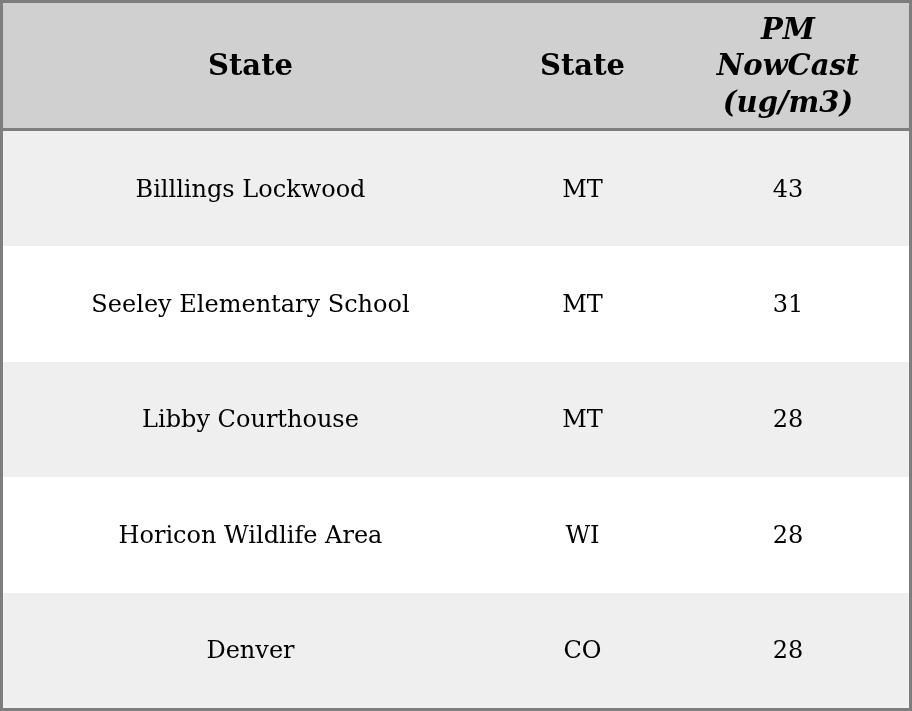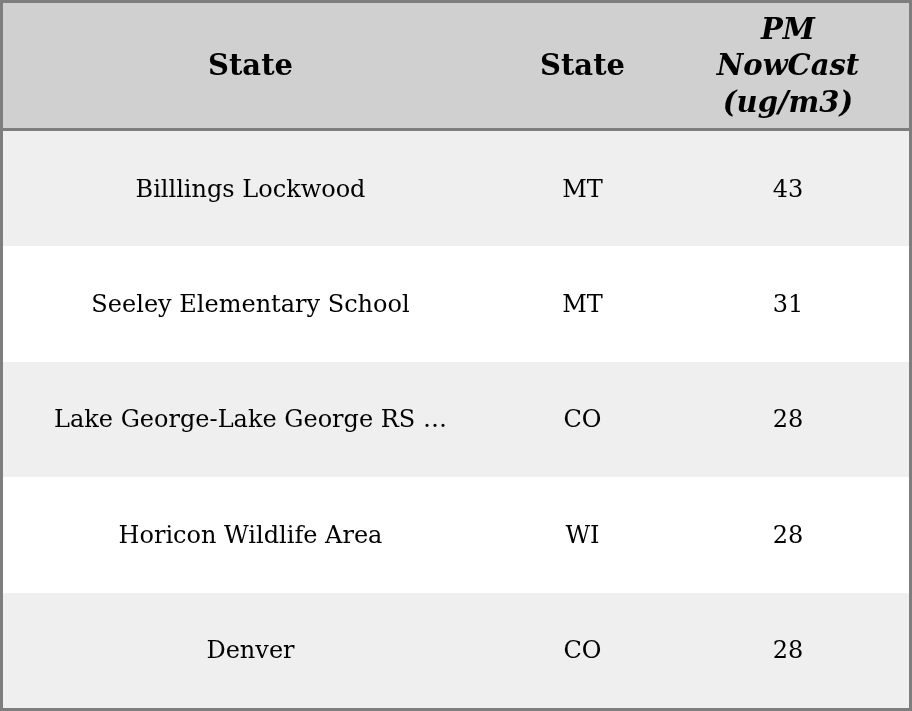--- a/index.html
+++ b/index.html
@@ -75,22 +75,22 @@
       <td>Billlings Lockwood</td>
       <td>MT</td>
       <td>43</td>
     </tr>
     <tr>
       <td>Seeley Elementary School</td>
       <td>MT</td>
       <td>31</td>
     </tr>
     <tr>
-      <td>Lake George-Lake George RS …</td>
-      <td>CO</td>
+      <td>Libby Courthouse</td>
+      <td>MT</td>
       <td>28</td>
     </tr>
     <tr>
       <td>Horicon Wildlife Area</td>
       <td>WI</td>
       <td>28</td>
     </tr>
     <tr>
       <td>Denver</td>
       <td>CO</td>

